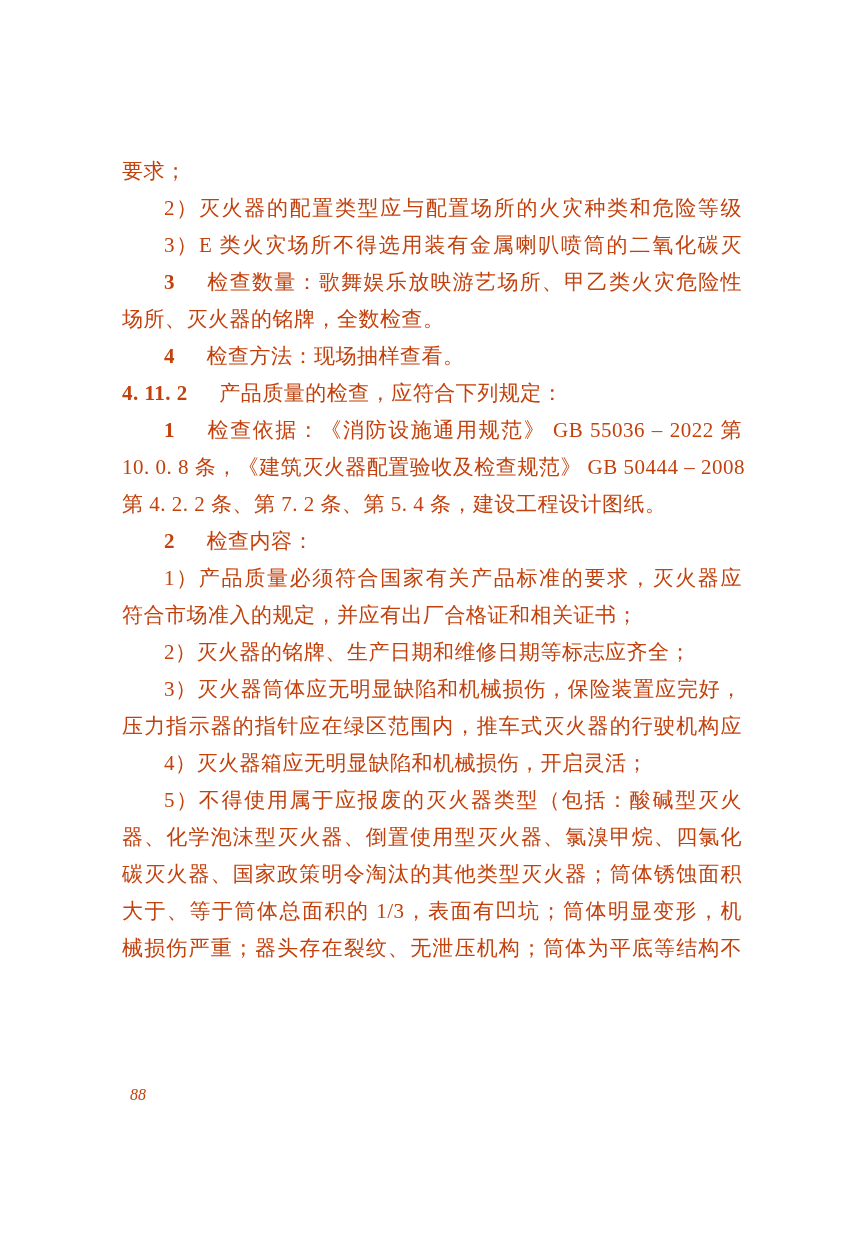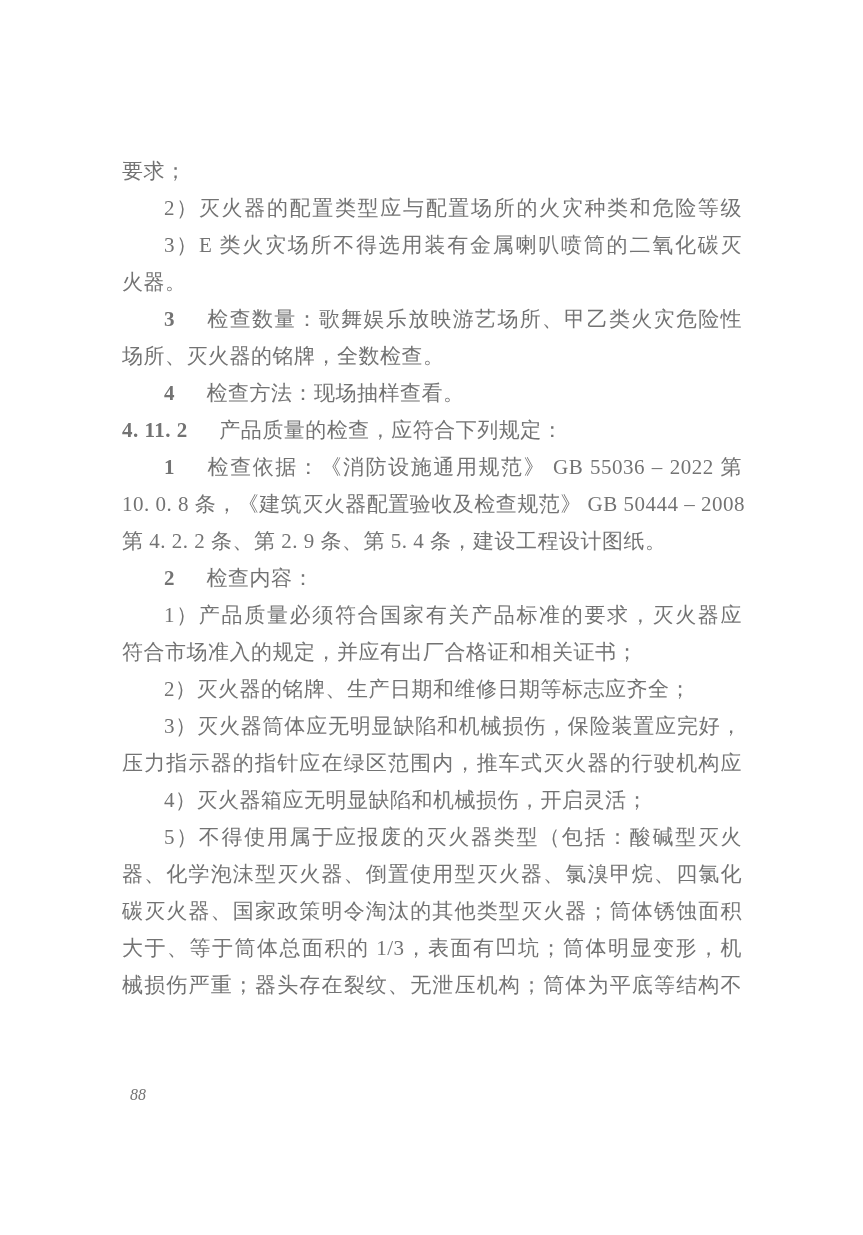--- a/index.html
+++ b/index.html
@@ -2,21 +2,21 @@
 <html><head>
 <meta charset="utf-8">
 <style>
   html, body { margin: 0; padding: 0; background: #e8e8e8; }
   .page {
     position: relative;
     width: 863px;
     height: 1235px;
     margin: 0 auto;
     background: #ffffff;
-    color: #737373;
+    color: #c2410c;
     font-family: "Liberation Serif", "DejaVu Serif", serif;
     overflow: hidden;
   }
   .textblock {
     position: absolute;
     left: 122px;
     top: 153px;
     width: 620px;
   }
   .line {
@@ -51,35 +51,34 @@
 <div class="page">
   <div class="textblock">
 
     <div class="line"><span class="t">要求；</span></div>
 
     <div class="line ind full"><span class="t">2）灭火器的配置类型应与配置场所的火灾种类和危险等级</span></div>
 
 
     <div class="line ind full"><span class="t">3）E 类火灾场所不得选用装有金属喇叭喷筒的二氧化碳灭</span></div>
 
-    <div class="line"><span class="t">火器。</span></div>
 
     <div class="line ind full"><span class="num">3</span><span class="t">检查数量：歌舞娱乐放映游艺场所、甲乙类火灾危险性</span></div>
 
     <div class="line"><span class="t">场所、灭火器的铭牌，全数检查。</span></div>
 
     <div class="line ind"><span class="num">4</span><span class="t">检查方法：现场抽样查看。</span></div>
 
     <div class="line"><span class="num">4. 11. 2</span><span class="t">产品质量的检查，应符合下列规定：</span></div>
 
     <div class="line ind full"><span class="num">1</span><span class="t">检查依据：《消防设施通用规范》 GB 55036 – 2022 第</span></div>
 
     <div class="line full"><span class="t">10. 0. 8 条，《建筑灭火器配置验收及检查规范》 GB 50444 – 2008</span></div>
 
-    <div class="line"><span class="t">第 4. 2. 2 条、第 2. 9 条、第 5. 4 条，建设工程设计图纸。</span></div>
+    <div class="line"><span class="t">第 4. 2. 2 条、第 7. 2 条、第 5. 4 条，建设工程设计图纸。</span></div>
 
     <div class="line ind"><span class="num">2</span><span class="t">检查内容：</span></div>
 
     <div class="line ind full"><span class="t">1）产品质量必须符合国家有关产品标准的要求，灭火器应</span></div>
 
     <div class="line"><span class="t">符合市场准入的规定，并应有出厂合格证和相关证书；</span></div>
 
     <div class="line ind"><span class="t">2）灭火器的铭牌、生产日期和维修日期等标志应齐全；</span></div>
 
     <div class="line ind full"><span class="t">3）灭火器筒体应无明显缺陷和机械损伤，保险装置应完好，</span></div>

